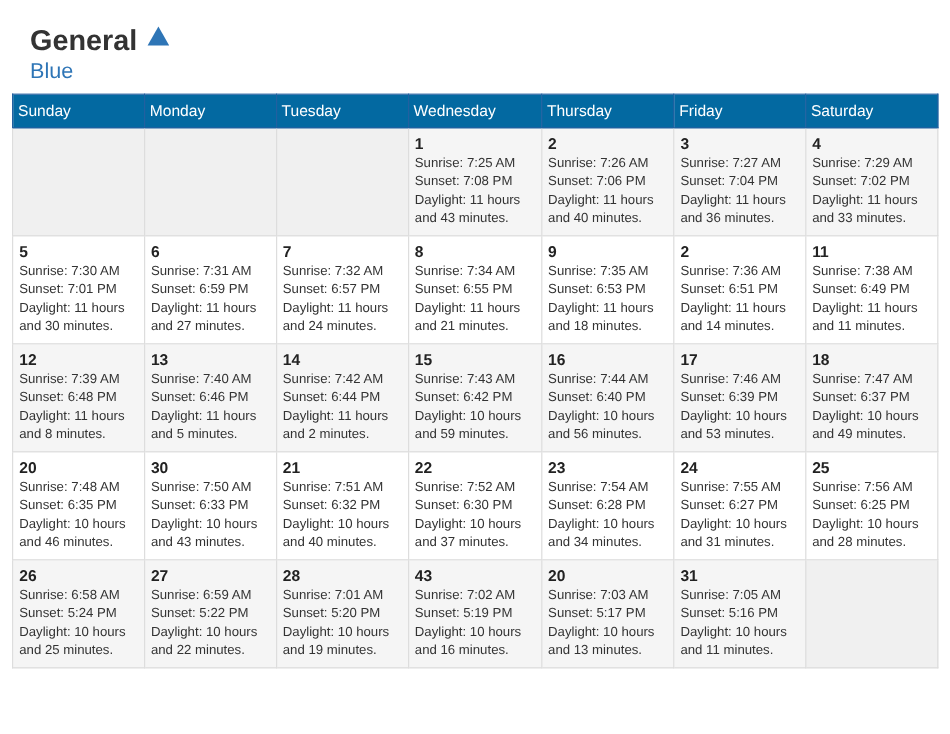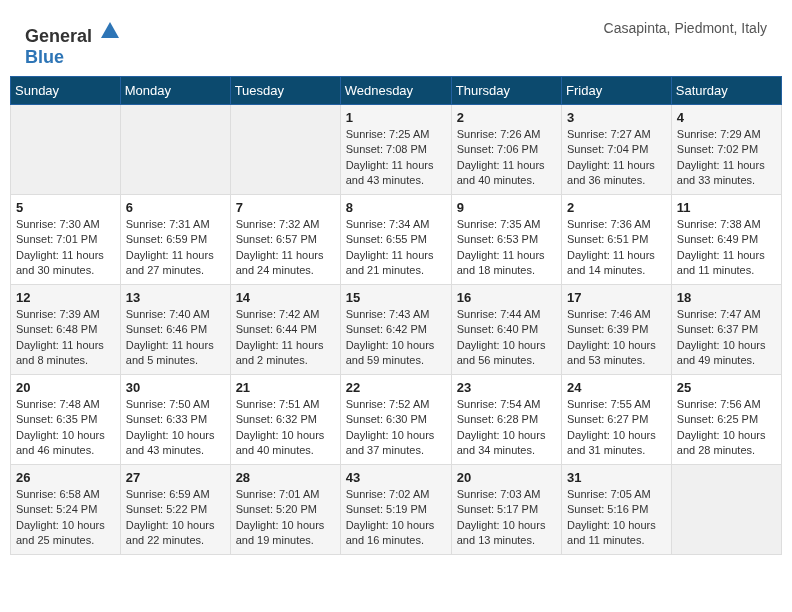--- a/index.html
+++ b/index.html
@@ -14,27 +14,27 @@
       display: flex;
       justify-content: space-between;
       align-items: flex-start;
       padding: 10px 15px 8px 15px;
     }
     .logo {
       display: flex;
       align-items: center;
     }
     .logo-text-general {
-      font-size: 18px;
+      font-size: 24px;
       font-weight: bold;
       color: #333;
     }
     .logo-text-blue {
       font-size: 18px;
-      font-weight: bold;
+      font-weight: normal;
       color: #2e75b6;
     }
     .logo-icon {
       width: 22px;
       height: 22px;
       margin-left: 2px;
     }
     .title-block {
       text-align: right;
     }
@@ -48,21 +48,21 @@
       font-size: 14px;
       color: #555;
     }
     .calendar {
       width: 100%;
       border-collapse: collapse;
       border: 1px solid #ccc;
       font-size: 11px;
     }
     .calendar thead tr th {
-      background-color: #0c4a6e;
+      background-color: #0369a1;
       color: #fff;
       padding: 6px 4px;
       text-align: left;
       font-size: 13px;
       font-weight: normal;
       border: 1px solid #2260a0;
     }
     .calendar tbody tr td {
       border: 1px solid #ddd;
       vertical-align: top;
@@ -100,21 +100,20 @@
     <div>
       <span class="logo-text-general">General</span>
       <svg class="logo-icon" viewBox="0 0 22 22">
         <polygon points="11,2 20,18 2,18" fill="#2e75b6"></polygon>
       </svg>
       <br>
       <span class="logo-text-blue">Blue</span>
     </div>
   </div>
   <div class="title-block">
-    <div class="location">Casapinta, Piedmont, Italy</div>
   </div>
 </div>
 
 <table class="calendar">
   <thead>
     <tr>
     <th>Sunday</th>
         <th>Monday</th>
         <th>Tuesday</th>
         <th>Wednesday</th>

